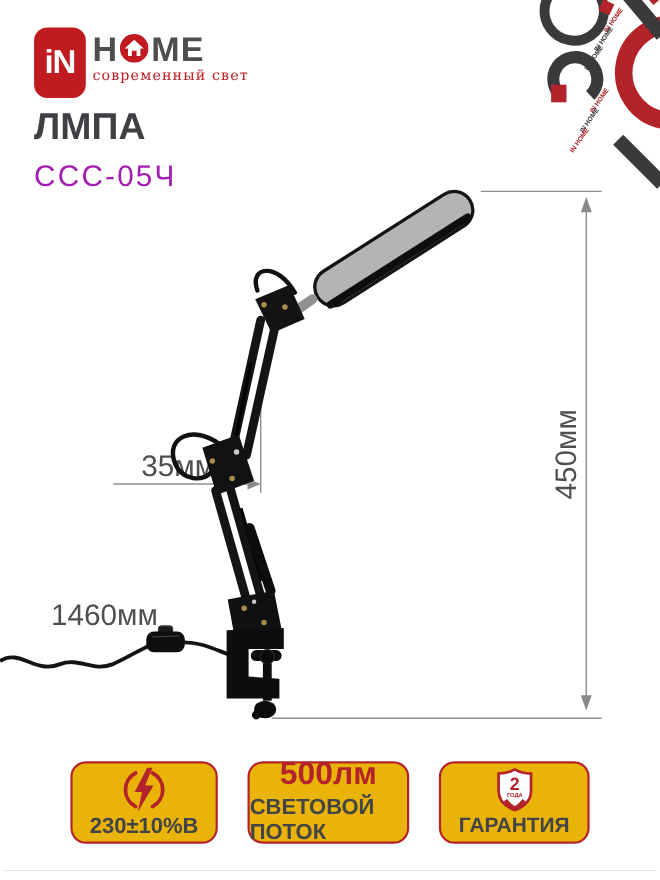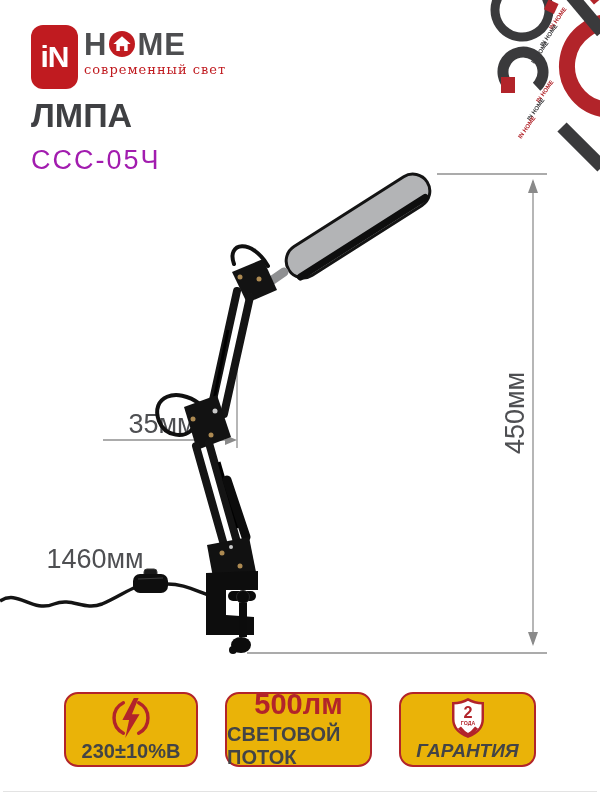--- a/index.html
+++ b/index.html
@@ -28,21 +28,21 @@
   .badges{position:absolute;left:0;top:692px;width:600px;display:flex;
        justify-content:center;gap:27px;}
   .badge{border:2.5px solid #b2242a;border-radius:14px;height:75px;box-sizing:border-box;
        display:flex;flex-direction:column;align-items:center;justify-content:center;background:#eab308;}
   .badge.v{width:134px;}
   .badge.f{width:147px;}
   .badge.w{width:137px;}
   .badge .val-red{color:#b2242a;font-weight:800;font-size:29px;line-height:1;}
   .badge .lbl{color:#434446;font-size:20px;font-weight:700;margin-top:4px;letter-spacing:0;}
   .badge .volt{color:#434446;font-size:20px;font-weight:700;margin-top:1px;}
-  .badge .lbl-w{color:#434446;font-size:19px;font-weight:700;margin-top:2px;font-style:italic;}
+  .badge .lbl-w{color:#434446;font-size:19px;font-weight:700;margin-top:2px;}
   .bottom-line{position:absolute;left:3px;right:3px;top:791px;height:1px;background:#e3e3e3;}
 </style>
 </head>
 <body>
 
 <div class="logo">
   <div class="logo-square">
     <span>iN</span>
   </div>
   <div class="logo-right">

